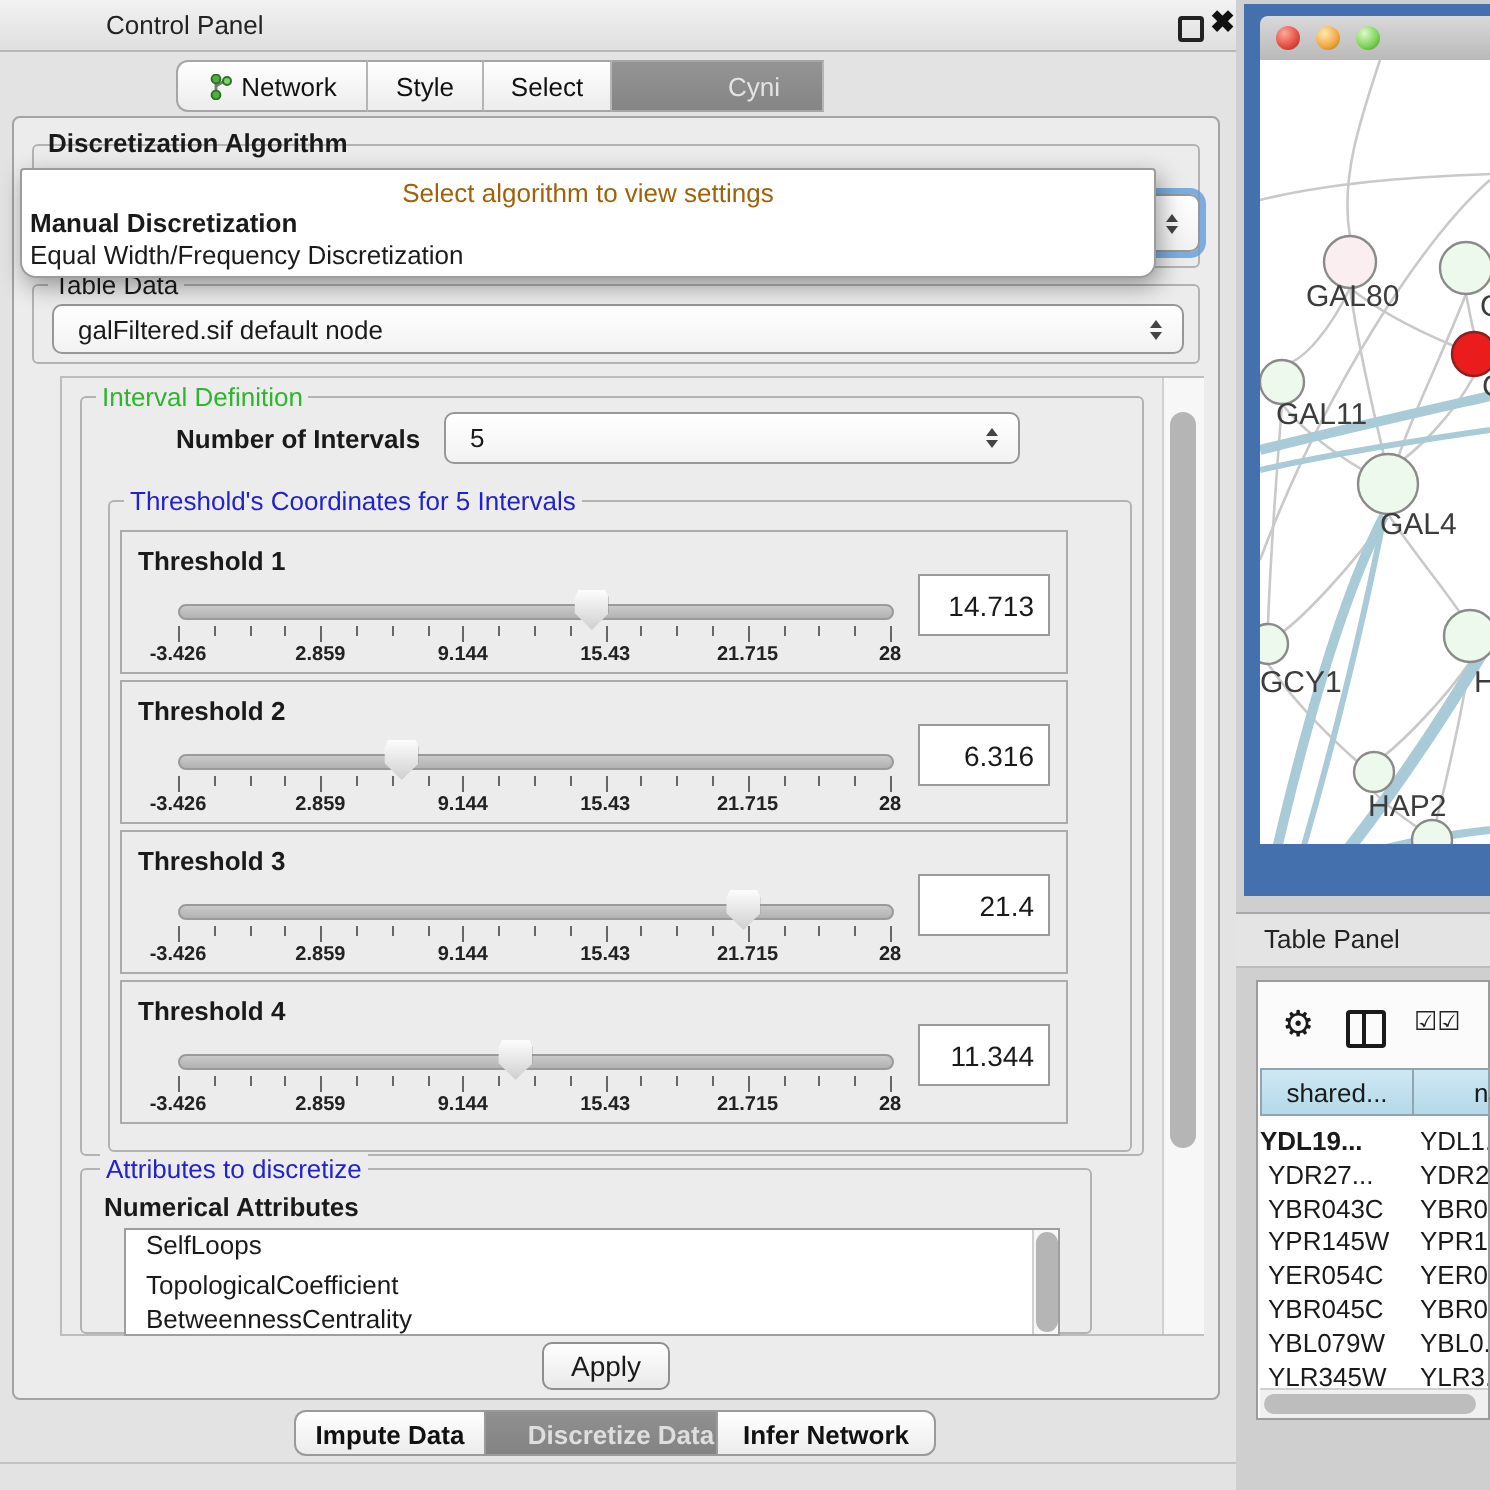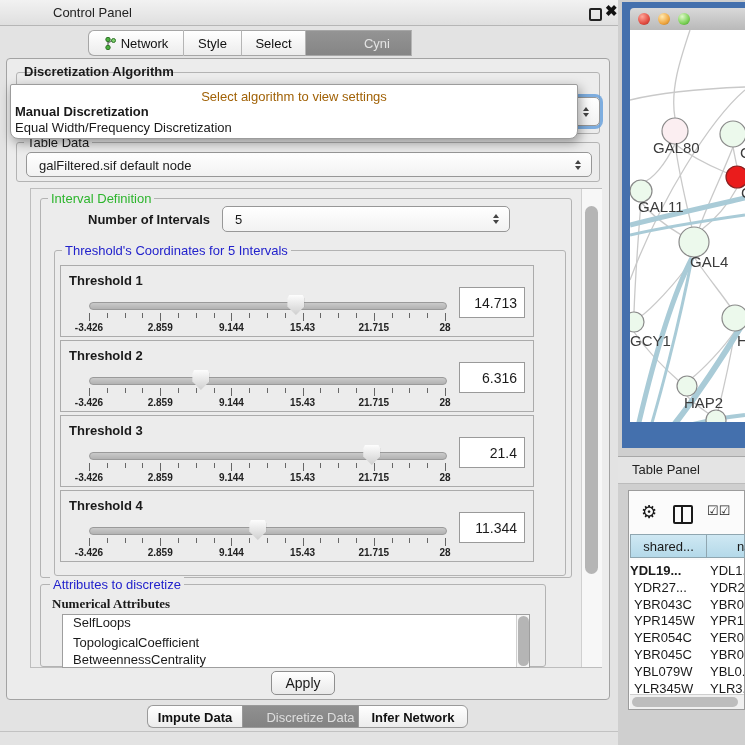--- a/index.html
+++ b/index.html
@@ -304,34 +304,34 @@
           <div class="tick-label" style="left: 170.4px; top: 56px;">9.144</div>
           <div class="tick-label" style="left: 241.6px; top: 56px;">15.43</div>
           <div class="tick-label" style="left: 312.8px; top: 56px;">21.715</div>
           <div class="tick-label" style="left: 384px; top: 56px;">28</div>
           <div class="value-box">11.344</div>
         </div>
       </div>
 
     <div class="abs groupbox" style="left:40px;top:584px;width:506px;height:83px;"></div>
     <div class="abs grouplabel" style="left:50px;top:577px;color:#2222cc;">Attributes to discretize</div>
-    <div class="abs" style="left:52px;top:596px;font-size:13px;font-weight:bold;font-family:Liberation Serif, serif;">Numerical Attributes</div>
+    <div class="abs" style="left:52px;top:596px;font-size:13px;font-weight:bold;">Numerical Attributes</div>
     <div id="attr-list" class="abs">
       <div class="abs vtrack" style="left:453px;top:0;width:13px;height:52px;">
         <div class="vthumb abs" style="left:1px;top:1px;width:11px;height:50px;"></div>
       </div>
     <div class="item" style="top: 0;">SelfLoops</div>
         <div class="item" style="top: 20px;">TopologicalCoefficient</div>
         <div class="item" style="top: 37px;">BetweennessCentrality</div>
       </div>
 
     <div class="abs push-btn" style="left:271px;top:671px;width:64px;height:24px;line-height:22px;">Apply</div>
 
     <div class="abs btab first" style="left:147px;width:95px;"><span>Impute Data</span></div>
-    <div class="abs btab selected" style="left:242px;width:136px;"><span>Discretize Data</span></div>
+    <div class="abs btab selected" style="left:242px;width:136px;font-weight:bold;"><span>Discretize Data</span></div>
     <div class="abs btab last" style="left:358px;width:110px;"><span>Infer Network</span></div>
     <div id="below-tabs-line" class="abs"></div>
   </div>
 
   <div id="net-window" class="abs">
     <div id="net-titlebar" class="abs" style="left:8px;top:6px;position:absolute;">
       <div class="abs light red"></div>
       <div class="abs light yellow"></div>
       <div class="abs light green"></div>
     </div>

